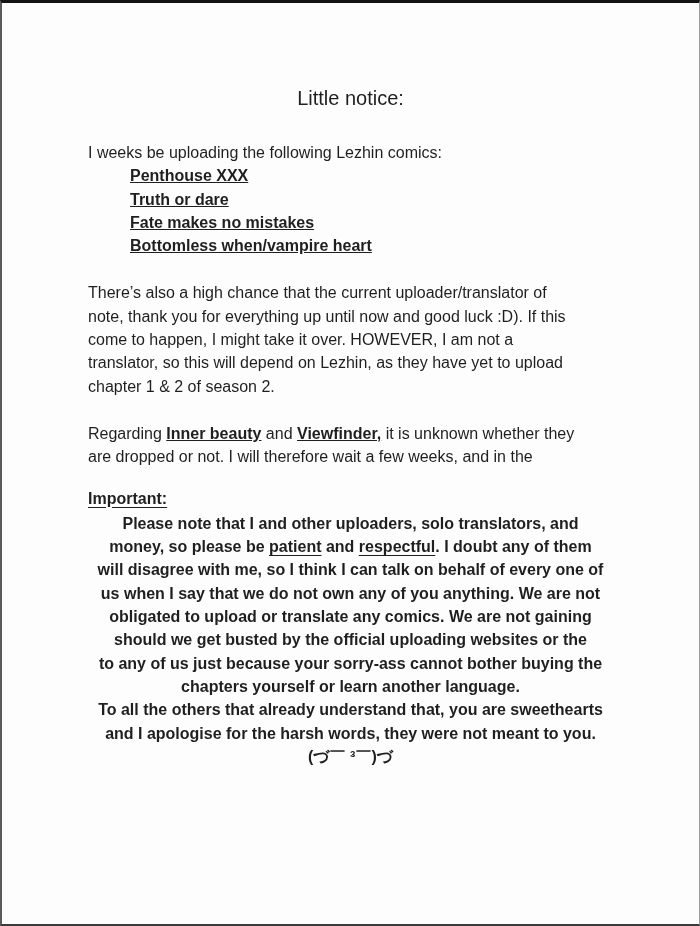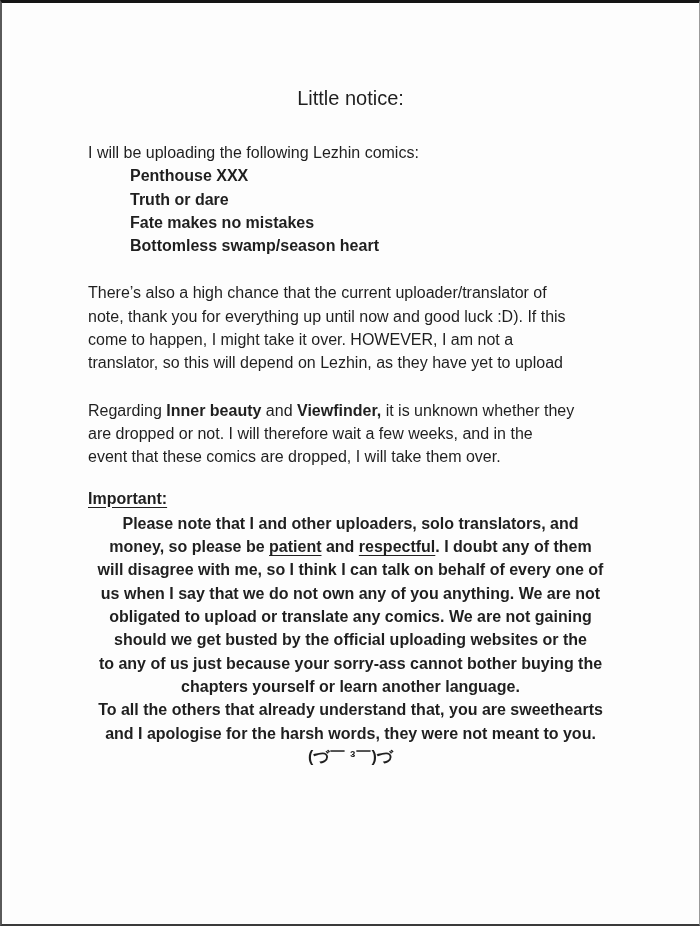--- a/index.html
+++ b/index.html
@@ -25,21 +25,21 @@
   .block { margin: 0 0 24px 0; }
   .line {
     font-size: 16px;
     line-height: 23.3px;
     white-space: nowrap;
   }
   .align-center { text-align: center; }
   .align-left   { text-align: left; }
   .bold .line   { font-weight: bold; }
   .indent .line { padding-left: 42px; }
-  .b { font-weight: bold; }
+  .b { font-weight: bold; text-decoration: underline; }
   .u { text-decoration: underline; text-underline-offset: 3px; }
 
   
   .block.title-block        { margin-bottom: 30px; }
   .block.title-block .line  { font-size: 20px; line-height: 26px; }
   .block.intro              { margin-bottom: 0; }
   .block.comics-list        { margin-bottom: 24px; }
   .block.inner-beauty-paragraph { margin-bottom: 18px; }
   .block.important-heading  { margin-bottom: 2px; font-weight: bold; }
   .block.important-paragraph{ margin-bottom: 0; }
@@ -47,38 +47,38 @@
 </style>
 </head>
 <body>
 
 <div class="page" style="background: rgb(253, 253, 253); color: rgb(31, 31, 31);">
   <div id="doc-root">
       <div class="block title-block align-center">
         <div class="line"><span class="">Little notice:</span></div>
       </div>
       <div class="block intro align-left">
-        <div class="line"><span class="">I will be uploading the following Lezhin comics:</span></div>
+        <div class="line"><span class="">I weeks be uploading the following Lezhin comics:</span></div>
       </div>
       <div class="block comics-list align-left indent">
         <div class="line"><span class="b ">Penthouse XXX</span></div>
         <div class="line"><span class="b ">Truth or dare</span></div>
         <div class="line"><span class="b ">Fate makes no mistakes</span></div>
-        <div class="line"><span class="b ">Bottomless swamp/season heart</span></div>
+        <div class="line"><span class="b ">Bottomless when/vampire heart</span></div>
       </div>
       <div class="block kings-maker-paragraph align-left">
         <div class="line"><span class="">There’s also a high chance that the current uploader/translator of</span></div>
         <div class="line"><span class="">note, thank you for everything up until now and good luck :D). If this</span></div>
         <div class="line"><span class="">come to happen, I might take it over. HOWEVER, I am not a</span></div>
         <div class="line"><span class="">translator, so this will depend on Lezhin, as they have yet to upload</span></div>
+        <div class="line"><span class="">chapter 1 &amp; 2 of season 2.</span></div>
       </div>
       <div class="block inner-beauty-paragraph align-left">
         <div class="line"><span class="">Regarding </span><span class="b ">Inner beauty</span><span class=""> and </span><span class="b ">Viewfinder,</span><span class=""> it is unknown whether they</span></div>
         <div class="line"><span class="">are dropped or not. I will therefore wait a few weeks, and in the</span></div>
-        <div class="line"><span class="">event that these comics are dropped, I will take them over.</span></div>
       </div>
       <div class="block important-heading align-left">
         <div class="line"><span class="u">Important:</span></div>
       </div>
       <div class="block important-paragraph align-center bold">
         <div class="line"><span class="">Please note that I and other uploaders, solo translators, and</span></div>
         <div class="line"><span class="">money, so please be </span><span class="u">patient</span><span class=""> and </span><span class="u">respectful</span><span class="">. I doubt any of them</span></div>
         <div class="line"><span class="">will disagree with me, so I think I can talk on behalf of every one of</span></div>
         <div class="line"><span class="">us when I say that we do not own any of you anything. We are not</span></div>
         <div class="line"><span class="">obligated to upload or translate any comics. We are not gaining</span></div>

